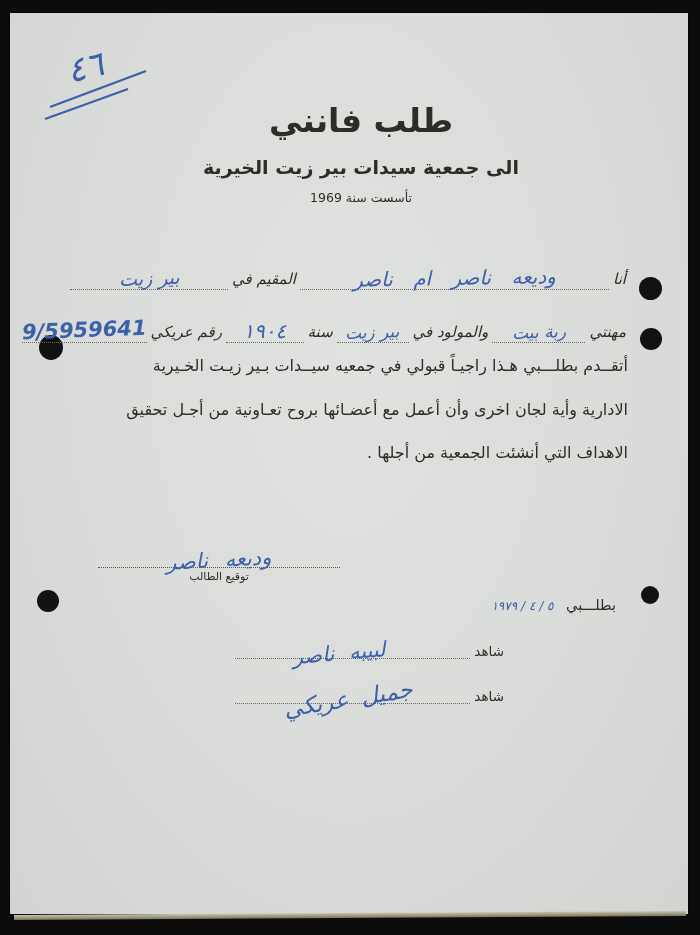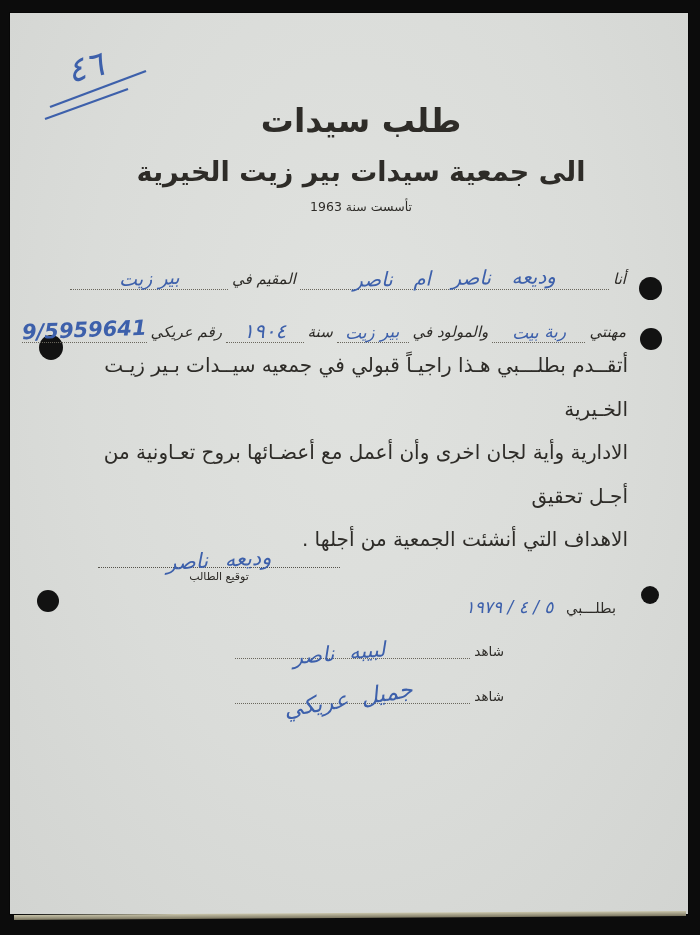--- a/index.html
+++ b/index.html
@@ -18,21 +18,21 @@
     background:linear-gradient(#c9c5ab,#7a7560);transform:skewY(-0.35deg);
   }
   .printed{color:#2e2c28;}
   .ink{color:#3d60ab;font-style:italic;}
   .abs{position:absolute;}
   .rtl{direction:rtl;}
 
   
   .hdr{left:0;right:0;top:88px;text-align:center;transform:translateX(12px);}
   .hdr .title{font-size:33px;font-weight:700;letter-spacing:1px;}
-  .hdr .subtitle{font-size:27px;font-weight:700;margin-top:16px;}
+  .hdr .subtitle{font-size:19px;font-weight:700;margin-top:16px;}
   .hdr .founded{font-size:12.5px;margin-top:12px;}
 
   
   .corner{left:30px;top:14px;width:120px;height:100px;}
 
   
   .dot{position:absolute;background:#121212;border-radius:50%;}
 
   
   .row{position:absolute;display:flex;direction:rtl;align-items:flex-end;font-size:15px;}
@@ -44,32 +44,32 @@
   .grow{flex:1;}
   .hw{display:inline-block;line-height:1;}
   .hw-name{font-size:20px;word-spacing:14px;transform:rotate(-1deg);}
   .hw-place{font-size:19px;letter-spacing:2px;transform:rotate(-2deg);}
   .hw-prof{font-size:17px;letter-spacing:1px;transform:rotate(-2deg);}
   .hw-year{font-size:20px;letter-spacing:1px;}
   .hw-id{font-size:21px;direction:ltr;unicode-bidi:isolate;font-weight:600;transform:rotate(-2deg);}
 
   
   .para{right:60px;left:63px;top:331px;direction:rtl;
-        font-size:20px;line-height:43.5px;color:#2e2c28;}
+        font-size:16px;line-height:43.5px;color:#2e2c28;}
 
   
   .sigblock{left:88px;top:516px;width:242px;text-align:center;}
   .sigline{border-bottom:1.5px dotted #55534b;padding-bottom:0px;height:38px;
            display:flex;align-items:flex-end;justify-content:center;}
   .hw-sig{font-size:21px;word-spacing:10px;transform:rotate(-3deg) translateY(4px);}
   .siglabel{font-size:11px;margin-top:2px;}
 
   
   .dateline{right:72px;top:584px;direction:rtl;font-size:14.5px;}
-  .hw-date{font-size:17px;letter-spacing:2px;margin-right:8px;font-style:italic;}
+  .hw-date{font-size:12px;letter-spacing:2px;margin-right:8px;font-style:italic;}
 
   
   .witrow{position:absolute;display:flex;direction:rtl;align-items:flex-end;
           right:184px;left:225px;height:36px;font-size:13.5px;}
   .witrow .blank{flex:1;margin-right:4px;height:100%;
                  display:flex;align-items:flex-end;justify-content:center;}
   .hw-wit1{font-size:21px;word-spacing:8px;transform:rotate(-5deg) translate(-14px,6px);}
   .hw-wit2{font-size:23px;word-spacing:6px;transform:rotate(-9deg) translate(-6px,8px);}
 </style>
 </head>
@@ -84,23 +84,23 @@
       <path d="M5,92 L88,62" stroke="#3d60ab" stroke-width="2.2" fill="none"></path>
     </svg>
 
     <div class="dot" style="left:29px;top:322px;width:24px;height:25px;"></div>
     <div class="dot" style="left:27px;top:577px;width:22px;height:22px;"></div>
     <div class="dot" style="left:629px;top:264px;width:23px;height:23px;"></div>
     <div class="dot" style="left:630px;top:315px;width:22px;height:22px;"></div>
     <div class="dot" style="left:631px;top:573px;width:18px;height:18px;"></div>
 
     <div class="abs hdr rtl printed">
-      <div class="title">طلب سيدات</div>
+      <div class="title">طلب فانني</div>
       <div class="subtitle">الى جمعية سيدات بير زيت الخيرية</div>
-      <div class="founded">تأسست سنة 1963</div>
+      <div class="founded">تأسست سنة 1969</div>
     </div>
 
     <div class="row printed" style="top:237px;right:58px;left:60px;height:40px;">
       <span class="lbl">أنا</span>
       <span class="blank grow"><span class="hw ink hw-name">وديعه ناصر ام ناصر</span></span>
       <span class="lbl">المقيم في</span>
       <span class="blank" style="width:158px;"><span class="hw ink hw-place">بير زيت</span></span>
     </div>
 
     <div class="row printed" style="top:290px;right:58px;left:12px;height:40px;">

